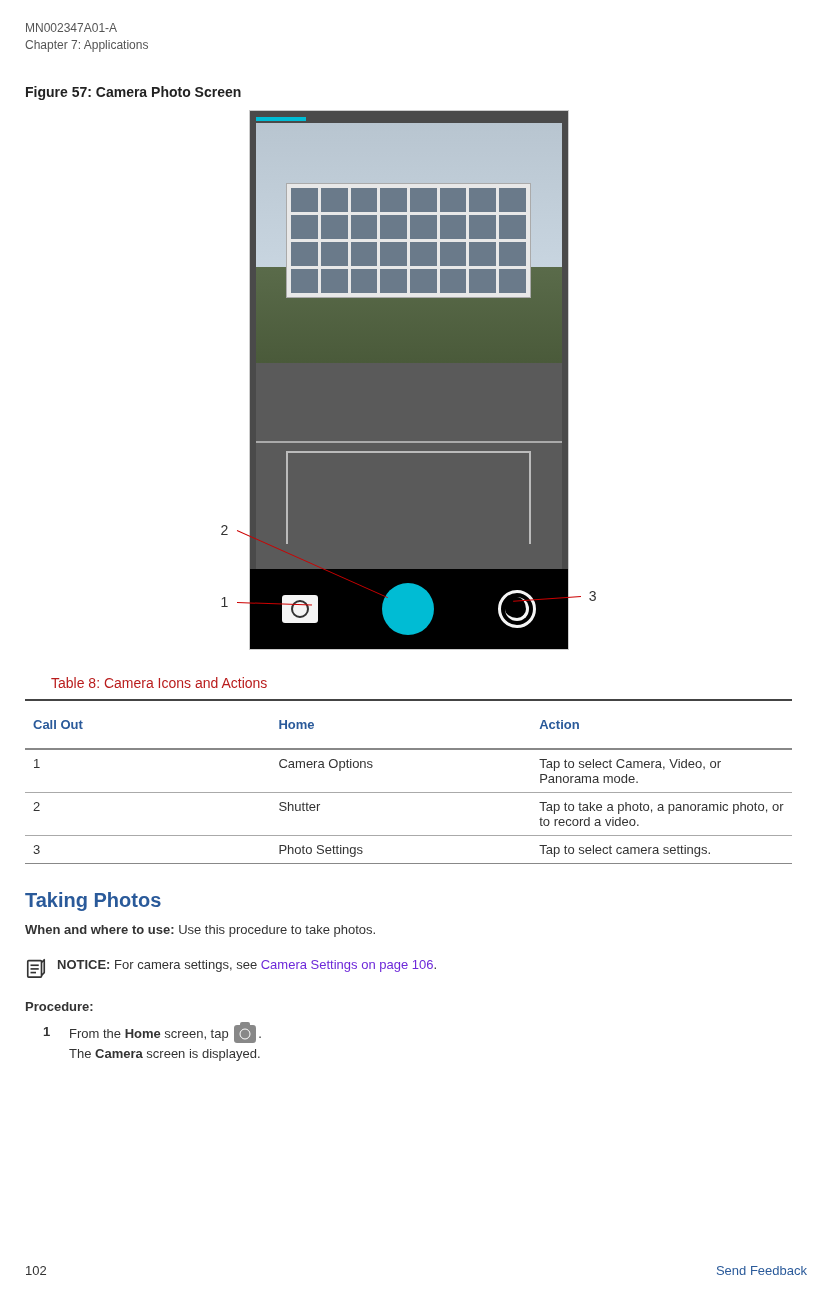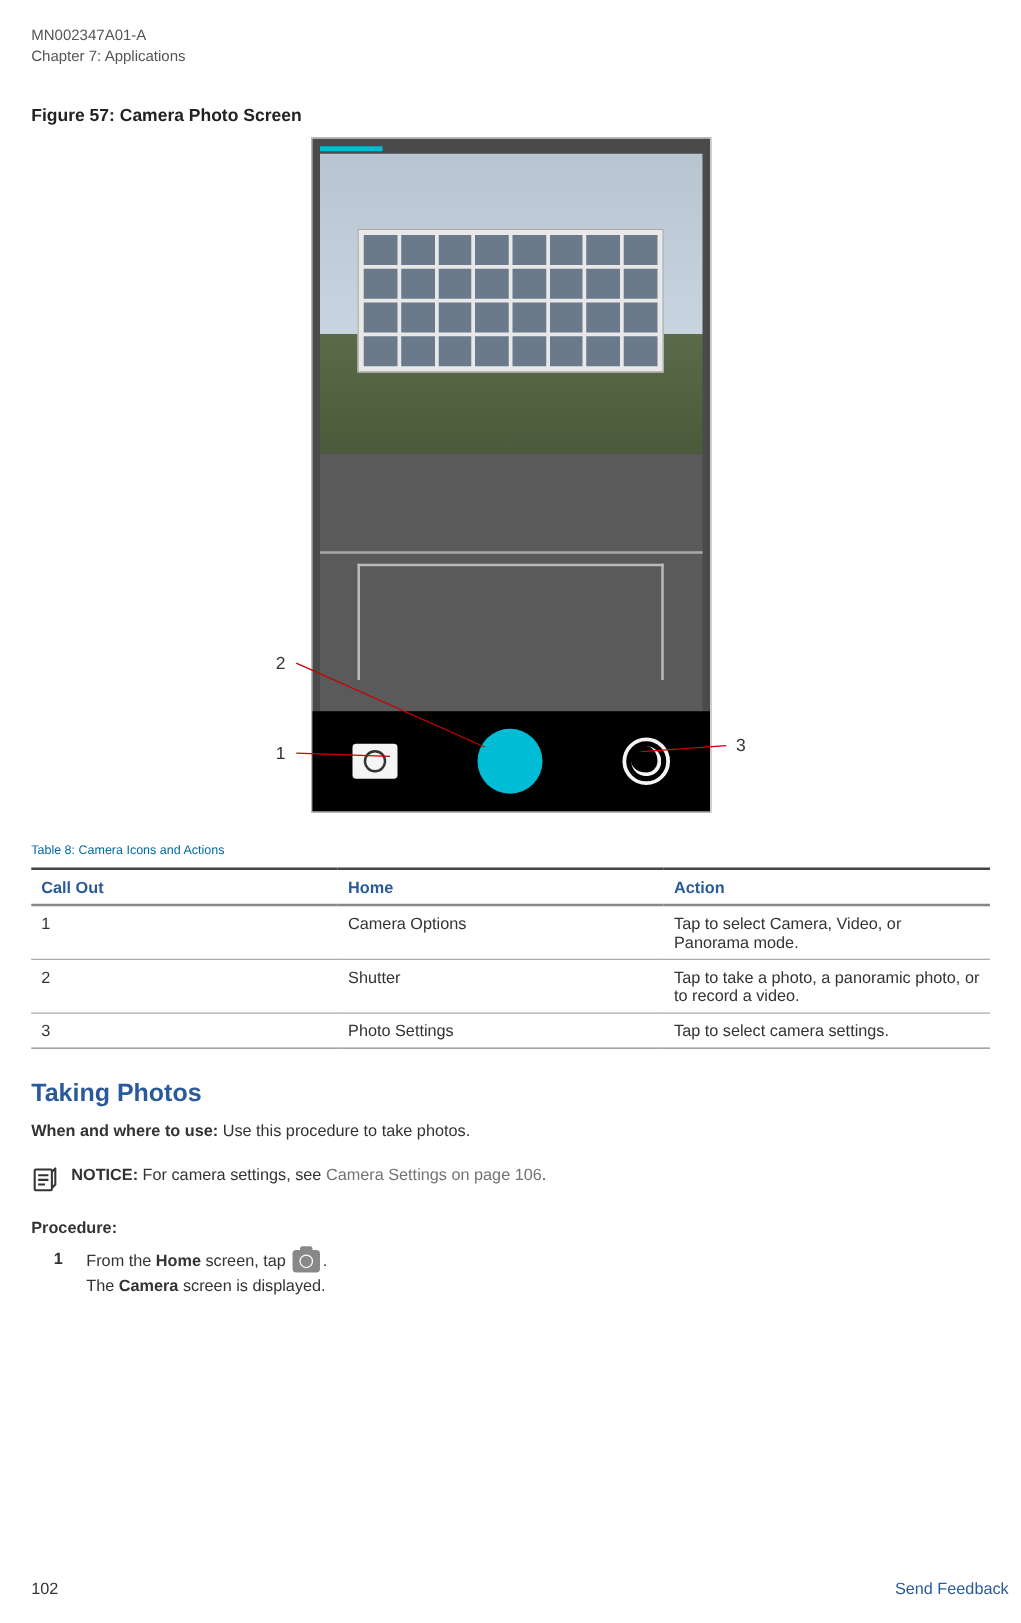--- a/index.html
+++ b/index.html
@@ -158,37 +158,38 @@
       position: absolute;
       font-size: 14px;
       color: #333;
     }
     .callout-line {
       position: absolute;
       height: 1px;
       background: #c00;
     }
     .table-title {
-      font-size: 10px;
-      color: #0369a1;
+      font-size: 14px;
+      color: #b91c1c;
       margin-bottom: 8px;
+      margin-left: 26px;
     }
     table.icon-table {
       width: 100%;
       border-collapse: collapse;
       font-size: 13px;
       margin-bottom: 25px;
     }
     table.icon-table th {
       color: #2a5a9a;
       font-weight: bold;
       text-align: left;
       border-top: 2px solid #444;
       border-bottom: 2px solid #888;
-      padding: 6px 8px;
+      padding: 16px 8px;
     }
     table.icon-table td {
       border-bottom: 1px solid #aaa;
       padding: 6px 8px;
       vertical-align: top;
     }
     table.icon-table tr:last-child td {
       border-bottom: 1px solid #888;
     }
     th:nth-child(1), td:nth-child(1) { width: 32%; }
@@ -217,21 +218,21 @@
     .notice-icon {
       width: 22px;
       height: 22px;
       flex-shrink: 0;
     }
     .notice-icon svg {
       width: 100%;
       height: 100%;
     }
     .link-text {
-      color: #737373;
+      color: #6d28d9;
     }
     .procedure-label {
       font-size: 13px;
       font-weight: bold;
       margin-bottom: 10px;
     }
     .procedure-step {
       display: flex;
       gap: 12px;
       font-size: 13px;

